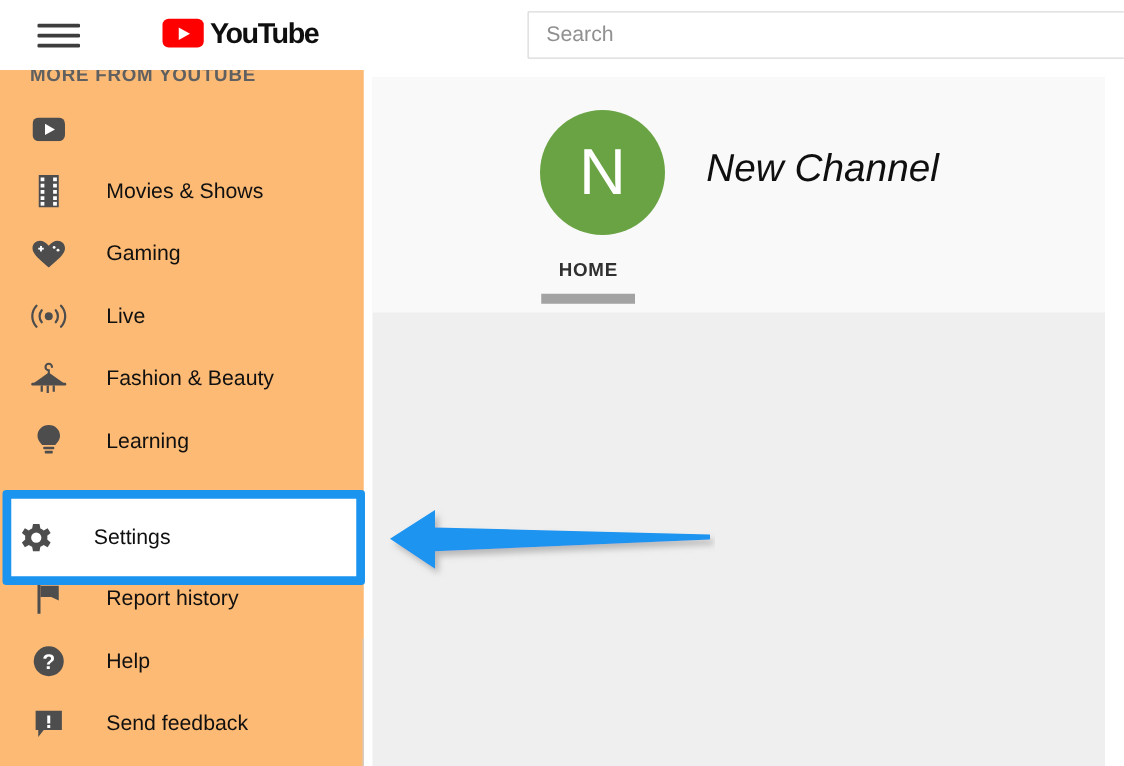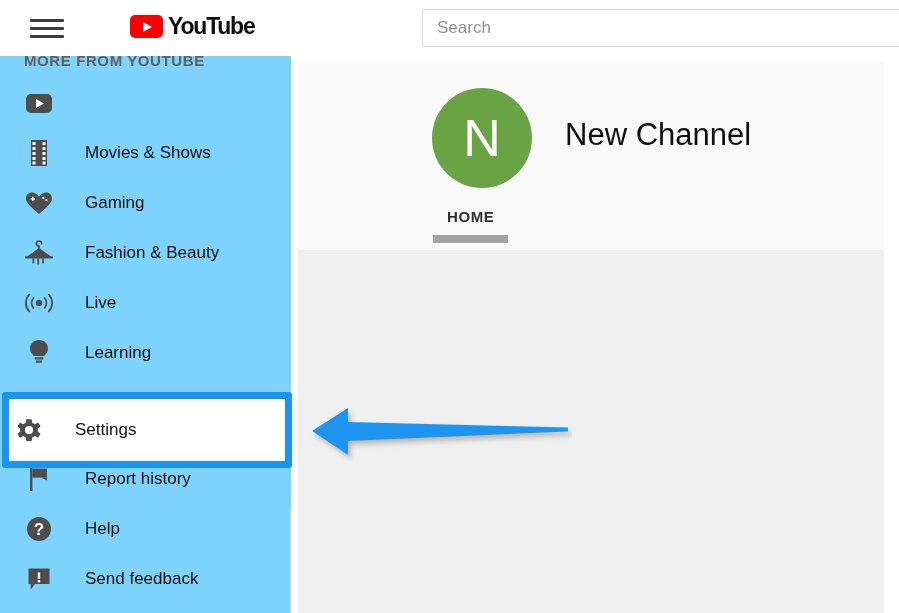--- a/index.html
+++ b/index.html
@@ -52,21 +52,21 @@
     background: #ffffff; outline: none;
     font-family: "Liberation Sans", sans-serif;
     font-size: 17px; color: #303030;
     padding: 0 14px;
   }
   #search-input::placeholder { color: #909090; opacity: 1; }
 
   
   #sidebar {
     position: absolute; left: 0; top: 56px; width: 291px; height: 557px;
-    background: #7dd3fc; overflow: hidden; z-index: 20;
+    background: #fdba74; overflow: hidden; z-index: 20;
   }
   #sidebar-section-title {
     position: absolute; left: 24px; top: -4px;
     font-size: 15px; font-weight: bold; color: #606060;
     letter-spacing: 0.6px; line-height: 18px;
     white-space: nowrap;
   }
   #nav-list { position: absolute; left: 0; top: 22px; width: 291px; }
   .nav-item {
     display: flex; align-items: center; height: 50px;
@@ -120,21 +120,21 @@
     position: absolute; left: 134px; top: 26px;
     width: 100px; height: 100px; border-radius: 50%;
     background: #6aa344;
     display: flex; align-items: center; justify-content: center;
   }
   #avatar .initial {
     font-size: 52px; color: #ffffff; font-weight: normal; line-height: 52px;
   }
   #channel-name {
     position: absolute; left: 267px; top: 55px;
-    font-size: 31px; color: #0f0f0f; white-space: nowrap;
+    font-size: 31px; color: #0f0f0f; white-space: nowrap; font-style: italic;
   }
   #tabs {
     position: absolute; left: 135px; top: 146px;
     display: flex; align-items: flex-start;
   }
   .tab {
     font-size: 15px; font-weight: bold; color: #303030;
     letter-spacing: 0.6px; padding: 0 14px 10px 14px; cursor: pointer;
   }
   .tab.active { border-bottom: 8px solid #a3a3a3; }
@@ -213,43 +213,43 @@
             <rect x="7.05" y="5.75" width="1.5" height="4.4" fill="#ffffff"></rect>
             <circle cx="18.3" cy="6.9" r="1.15" fill="#ffffff"></circle>
             <circle cx="21.4" cy="9.1" r="1.15" fill="#ffffff"></circle>
           </svg>
         </span>
         <span class="lbl">Gaming</span>
       </div>
 
       <div class="nav-item">
         <span class="ico">
+          <svg width="30" height="22" viewBox="0 0 30 22">
+            <circle cx="15" cy="11" r="3.2" fill="#4d4d4d"></circle>
+            <path d="M9.4 6.2 A7.5 7.5 0 0 0 9.4 15.8" stroke="#4d4d4d" stroke-width="1.8" fill="none" stroke-linecap="round"></path>
+            <path d="M20.6 6.2 A7.5 7.5 0 0 1 20.6 15.8" stroke="#4d4d4d" stroke-width="1.8" fill="none" stroke-linecap="round"></path>
+            <path d="M5.2 2.6 A12.2 12.2 0 0 0 5.2 19.4" stroke="#4d4d4d" stroke-width="1.8" fill="none" stroke-linecap="round"></path>
+            <path d="M24.8 2.6 A12.2 12.2 0 0 1 24.8 19.4" stroke="#4d4d4d" stroke-width="1.8" fill="none" stroke-linecap="round"></path>
+          </svg>
+        </span>
+        <span class="lbl">Live</span>
+      </div>
+
+      <div class="nav-item">
+        <span class="ico">
           <svg width="30" height="28" viewBox="0 0 30 28">
             <path d="M15 9.5 L15 7.2 A2.6 2.6 0 1 1 17.6 4.6" stroke="#4d4d4d" stroke-width="1.7" fill="none" stroke-linecap="round"></path>
             <path d="M15 9 L2 18.2 L28 18.2 Z" fill="#4d4d4d"></path>
             <rect x="1" y="17.2" width="28" height="2.2" rx="1" fill="#4d4d4d"></rect>
             <rect x="8.5" y="19.4" width="1.8" height="5" fill="#4d4d4d"></rect>
             <rect x="13.3" y="19.4" width="1.8" height="6" fill="#4d4d4d"></rect>
             <rect x="18.1" y="19.4" width="1.8" height="5" fill="#4d4d4d"></rect>
           </svg>
         </span>
         <span class="lbl">Fashion &amp; Beauty</span>
-      </div>
-
-      <div class="nav-item">
-        <span class="ico">
-          <svg width="30" height="22" viewBox="0 0 30 22">
-            <circle cx="15" cy="11" r="3.2" fill="#4d4d4d"></circle>
-            <path d="M9.4 6.2 A7.5 7.5 0 0 0 9.4 15.8" stroke="#4d4d4d" stroke-width="1.8" fill="none" stroke-linecap="round"></path>
-            <path d="M20.6 6.2 A7.5 7.5 0 0 1 20.6 15.8" stroke="#4d4d4d" stroke-width="1.8" fill="none" stroke-linecap="round"></path>
-            <path d="M5.2 2.6 A12.2 12.2 0 0 0 5.2 19.4" stroke="#4d4d4d" stroke-width="1.8" fill="none" stroke-linecap="round"></path>
-            <path d="M24.8 2.6 A12.2 12.2 0 0 1 24.8 19.4" stroke="#4d4d4d" stroke-width="1.8" fill="none" stroke-linecap="round"></path>
-          </svg>
-        </span>
-        <span class="lbl">Live</span>
       </div>
 
       <div class="nav-item">
         <span class="ico">
           <svg width="24" height="28" viewBox="0 0 24 28">
             <path d="M12 1 C6.8 1 3 4.9 3 9.6 C3 13.2 5.4 15.2 6.8 17 L17.2 17 C18.6 15.2 21 13.2 21 9.6 C21 4.9 17.2 1 12 1 Z" fill="#4d4d4d"></path>
             <rect x="7.6" y="18.3" width="8.8" height="2.1" rx="0.6" fill="#4d4d4d"></rect>
             <rect x="8.8" y="21.6" width="6.4" height="2.1" rx="0.6" fill="#4d4d4d"></rect>
           </svg>
         </span>

